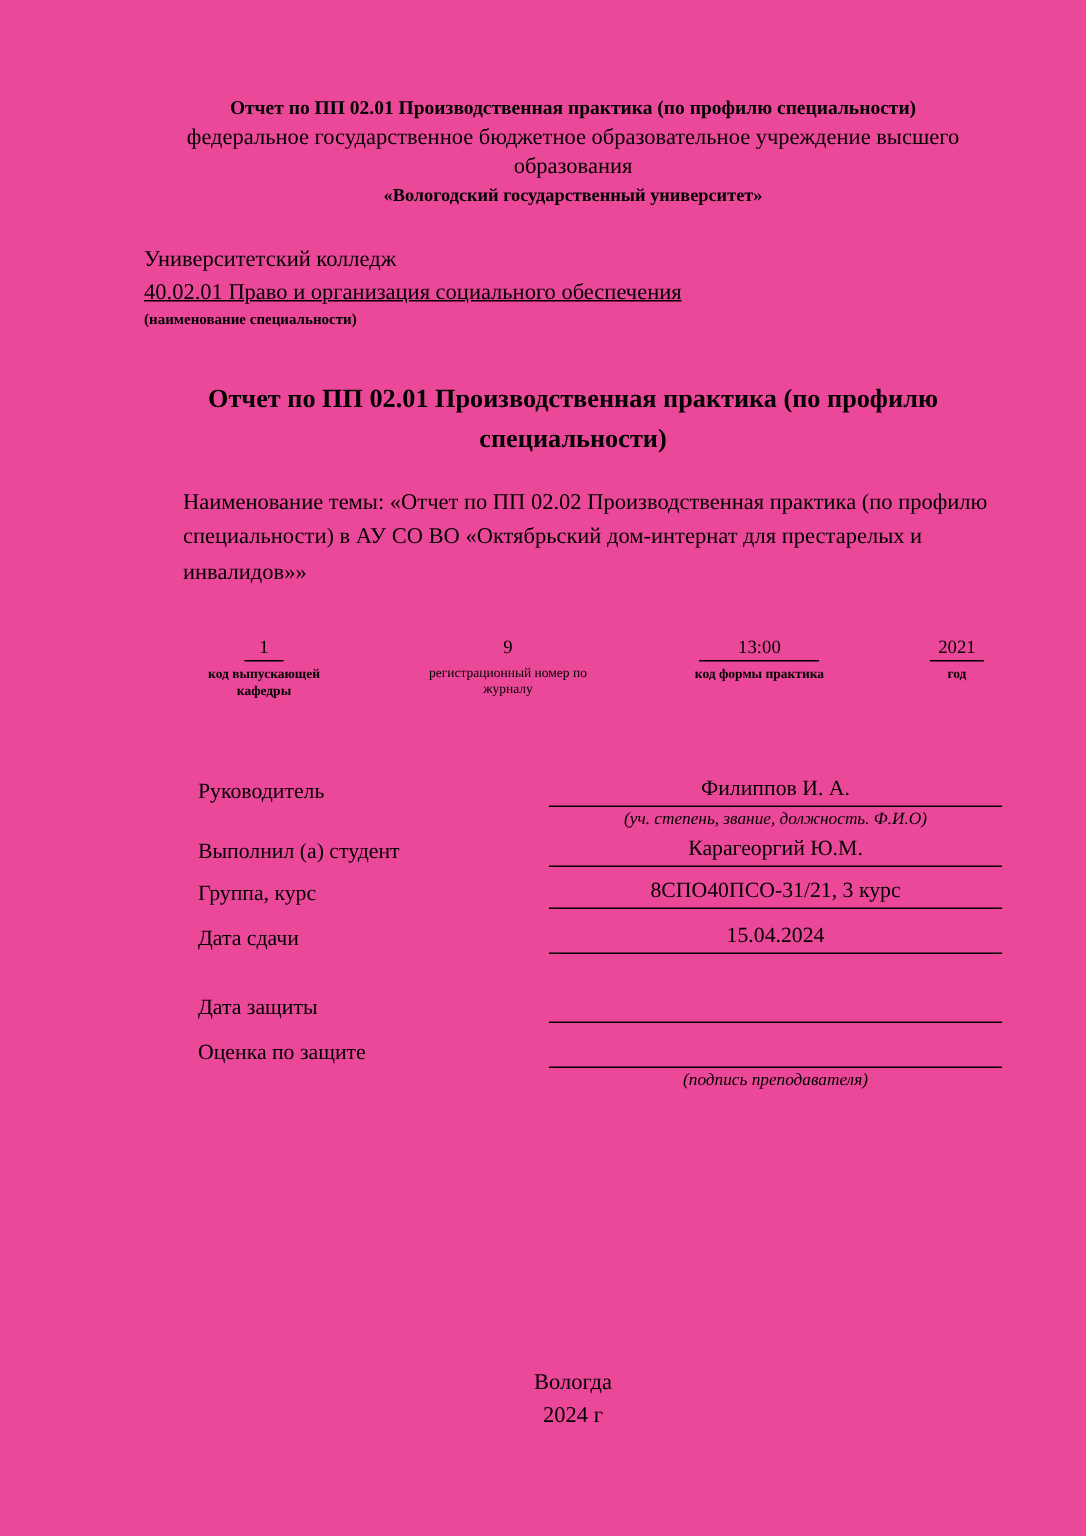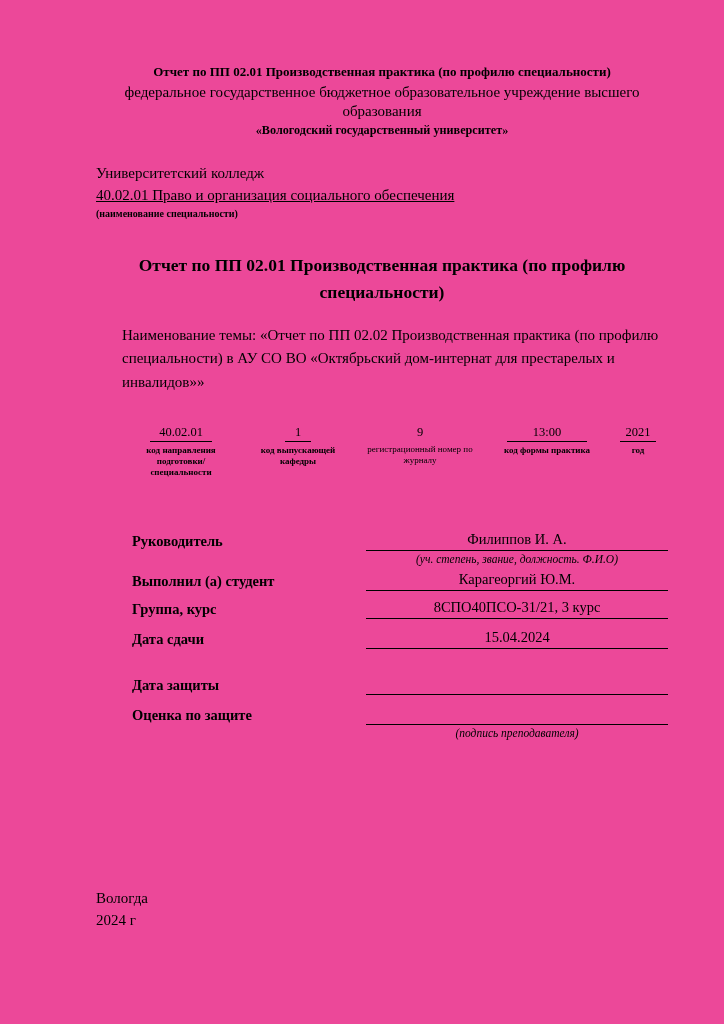--- a/index.html
+++ b/index.html
@@ -84,21 +84,21 @@
   .c4 { width: 48px; }
   .c4 .val { min-width: 36px; }
 
   
   .fields { margin-top: 52px; margin-left: 36px; }
   .field-row {
     display: flex;
     align-items: flex-end;
     font-size: 14.5px;
   }
-  .field-row .label { flex: 1; padding-bottom: 1px; font-weight: bold; }
+  .field-row .label { flex: 1; padding-bottom: 1px; }
   .field-row .value {
     width: 302px;
     text-align: center;
     border-bottom: 1px solid #000;
     min-height: 20px;
     padding-bottom: 1px;
   }
   .caption-row { display: flex; margin-top: 2px; }
   .caption-row .spacer { flex: 1; }
   .caption-row .cap {
@@ -109,21 +109,22 @@
   }
   .gap-s { height: 10px; }
   .gap-m { height: 6px; }
   .gap-l { height: 26px; }
 
   
   .footer {
     position: absolute;
     left: 96px;
     right: 56px;
-    top: 888px;
+    top: 912px;
+    text-align: center;
     font-size: 15px;
     line-height: 1.45;
   }
 </style>
 </head>
 <body>
 
 <div class="page">
 
   <div class="header">
@@ -136,24 +137,20 @@
     <div class="name">Университетский колледж</div>
     <div class="spec">40.02.01 Право и организация социального обеспечения</div>
     <div class="cap">(наименование специальности)</div>
   </div>
 
   <div class="main-title">Отчет по ПП 02.01 Производственная практика (по профилю специальности)</div>
 
   <div class="topic">Наименование темы: «Отчет по ПП 02.02 Производственная практика (по профилю специальности) в АУ СО ВО «Октябрьский дом-интернат для престарелых и инвалидов»»</div>
 
   <div class="codes">
-    <div class="code-col c0">
-      <span class="val">40.02.01</span>
-      <div class="cap">код направления подготовки/ специальности</div>
-    </div>
     <div class="code-col c1">
       <span class="val">1</span>
       <div class="cap">код выпускающей кафедры</div>
     </div>
     <div class="code-col c2 no-line light-cap">
       <span class="val">9</span>
       <div class="cap">регистрационный номер по журналу</div>
     </div>
     <div class="code-col c3">
       <span class="val">13:00</span>

